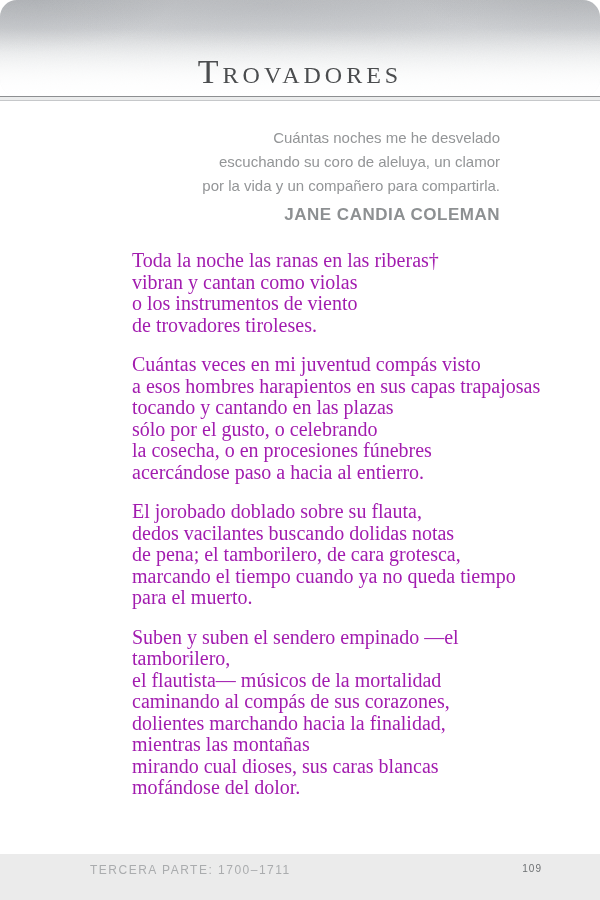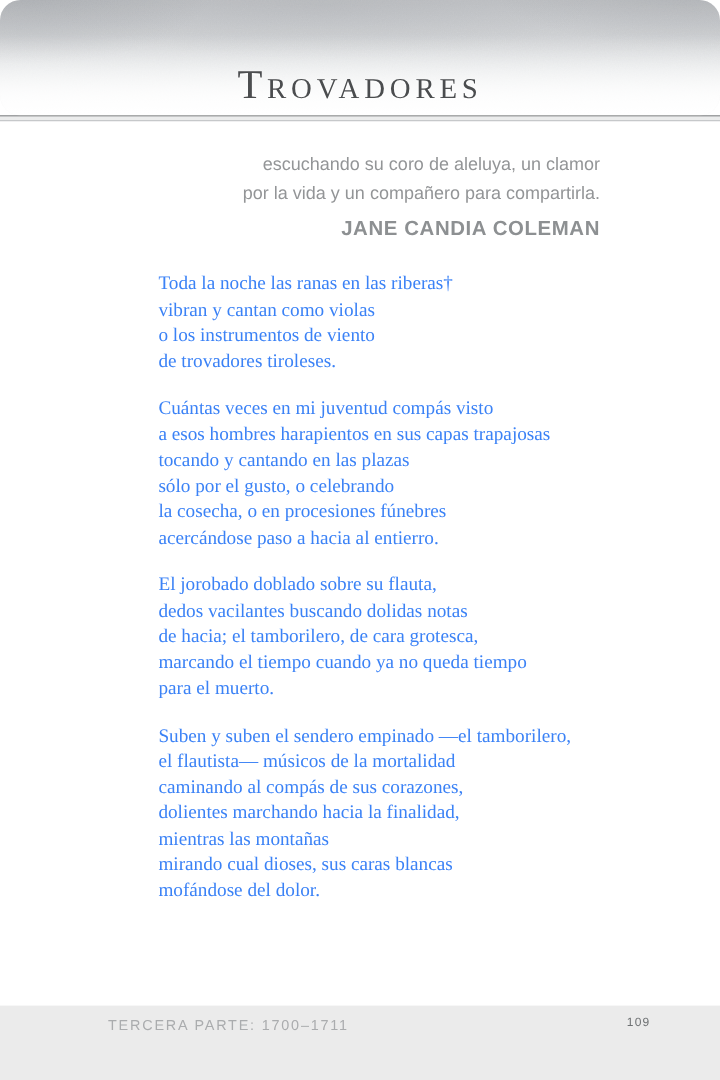--- a/index.html
+++ b/index.html
@@ -64,31 +64,31 @@
     margin-top:5px;
     font-size:17px;
     font-weight:bold;
     letter-spacing:0.5px;
     color:#8d9092;
   }
 
   
   .poem{
     margin:23px 40px 5px 132px;
-    color:#3b82f6;
-    font-size:16px;
+    color:#a21caf;
+    font-size:20px;
     line-height:21.5px;
   }
   .stanza{margin:0 0 18px 0;}
   .stanza p{margin:0;}
 
   
   .page-footer{
     position:absolute;left:0;right:0;bottom:0;
-    height:62px;
+    height:46px;
     background:#ebebeb;
     font-family:"Liberation Sans","DejaVu Sans",sans-serif;
     display:flex;
     justify-content:space-between;
     align-items:flex-start;
     padding:9px 58px 0 90px;
     box-sizing:border-box;
   }
   .running-head{
     font-size:12px;
@@ -116,20 +116,21 @@
     </svg>
     <div class="noise-fade"></div>
     <h1 class="chapter-title"><span class="cap">T</span><span>ROVADORES</span></h1>
   </header>
 
   <div class="header-rule"></div>
 
   <main>
 
     <section class="epigraph">
+      <p>Cuántas noches me he desvelado</p>
       <p>escuchando su coro de aleluya, un clamor</p>
       <p>por la vida y un compañero para compartirla.</p>
       <p class="attribution">JANE CANDIA COLEMAN</p>
     </section>
 
     <section class="poem">
 
       <div class="stanza">
         <p>Toda la noche las ranas en las riberas†</p>
         <p>vibran y cantan como violas</p>
@@ -142,21 +143,21 @@
         <p>a esos hombres harapientos en sus capas trapajosas</p>
         <p>tocando y cantando en las plazas</p>
         <p>sólo por el gusto, o celebrando</p>
         <p>la cosecha, o en procesiones fúnebres</p>
         <p>acercándose paso a hacia al entierro.</p>
       </div>
 
       <div class="stanza">
         <p>El jorobado doblado sobre su flauta,</p>
         <p>dedos vacilantes buscando dolidas notas</p>
-        <p>de hacia; el tamborilero, de cara grotesca,</p>
+        <p>de pena; el tamborilero, de cara grotesca,</p>
         <p>marcando el tiempo cuando ya no queda tiempo</p>
         <p>para el muerto.</p>
       </div>
 
       <div class="stanza">
         <p>Suben y suben el sendero empinado —el tamborilero,</p>
         <p>el flautista— músicos de la mortalidad</p>
         <p>caminando al compás de sus corazones,</p>
         <p>dolientes marchando hacia la finalidad,</p>
         <p>mientras las montañas</p>

